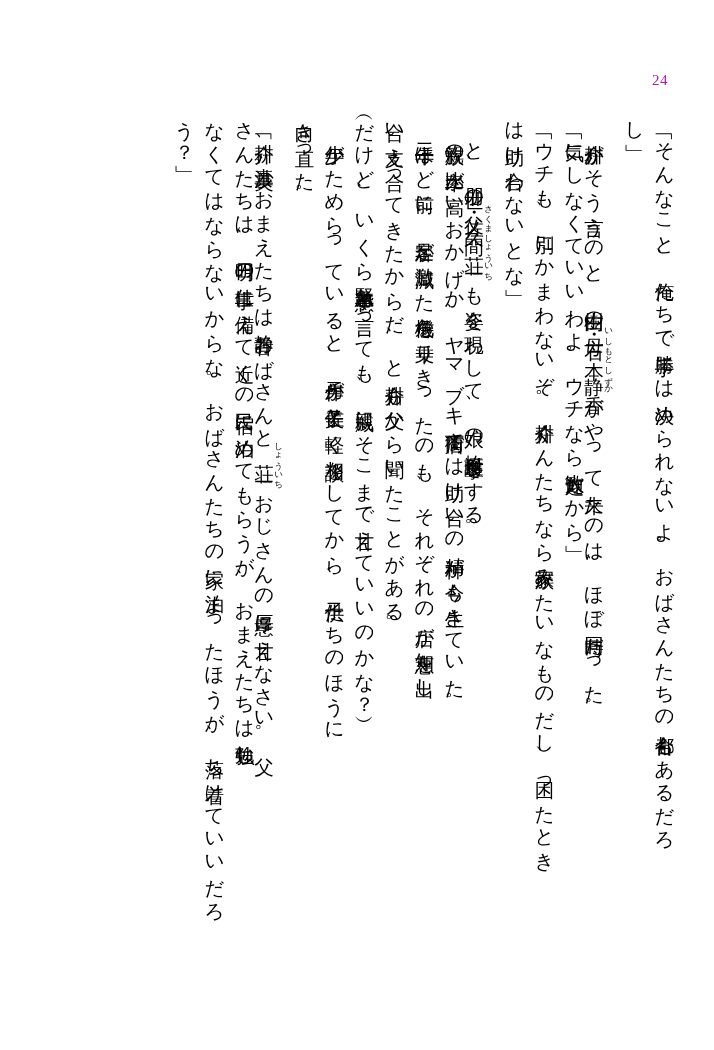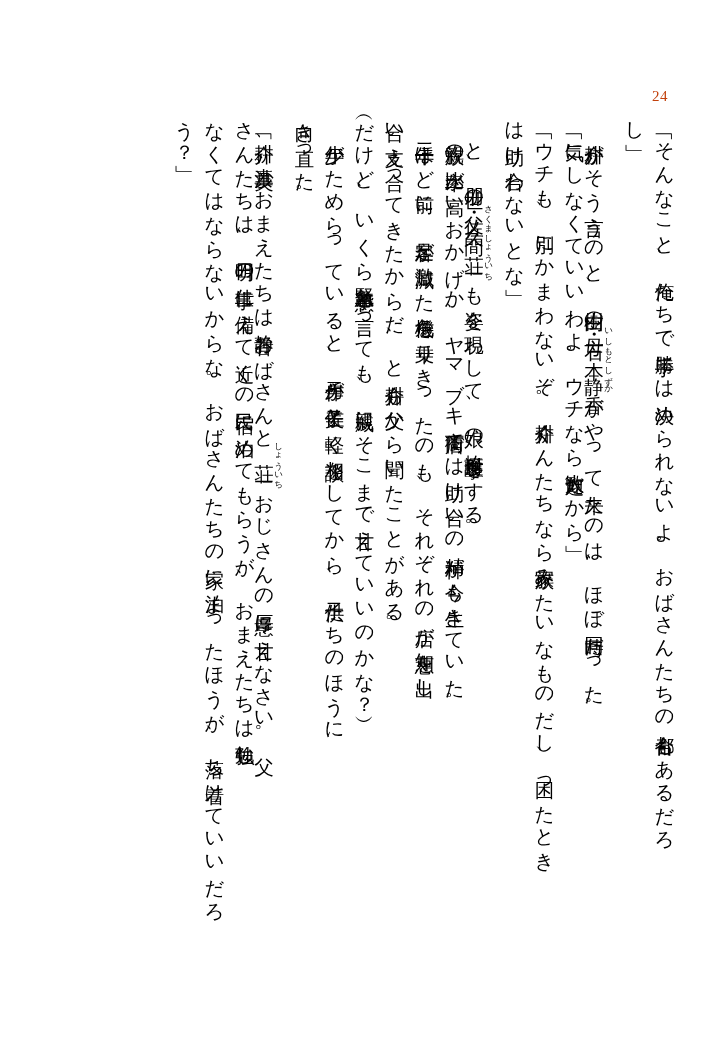--- a/index.html
+++ b/index.html
@@ -18,26 +18,26 @@
   #page {
     position: relative;
     width: 714px;
     height: 1050px;
     background: #ffffff;
   }
 
   
   #page-number {
     position: absolute;
-    top: 88px;
+    top: 72px;
     right: 46px;
     font-size: 15px;
     font-family: "Liberation Serif", "DejaVu Serif", serif;
     letter-spacing: 0.5px;
-    color: #c2410c;
+    color: #a21caf;
   }
 
   
   #text-block {
     position: absolute;
     top: 108px;
     right: 40px;
     left: 60px;
     height: 880px;
     display: flex;

